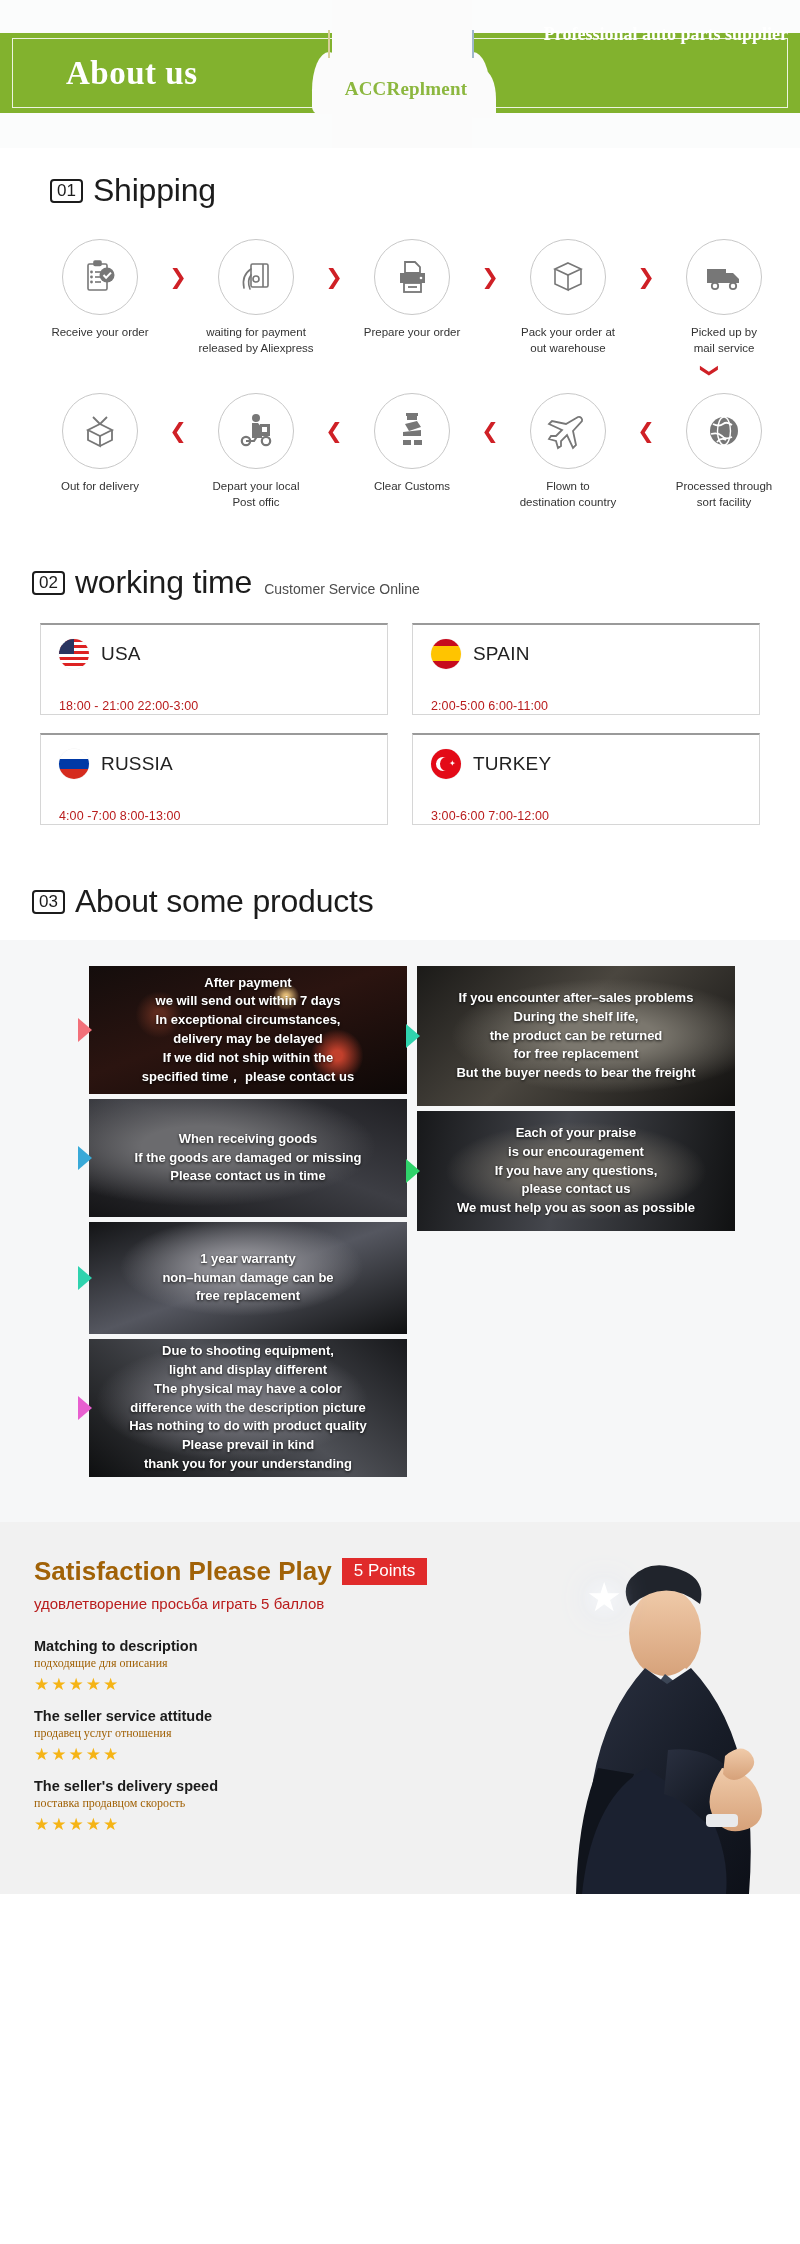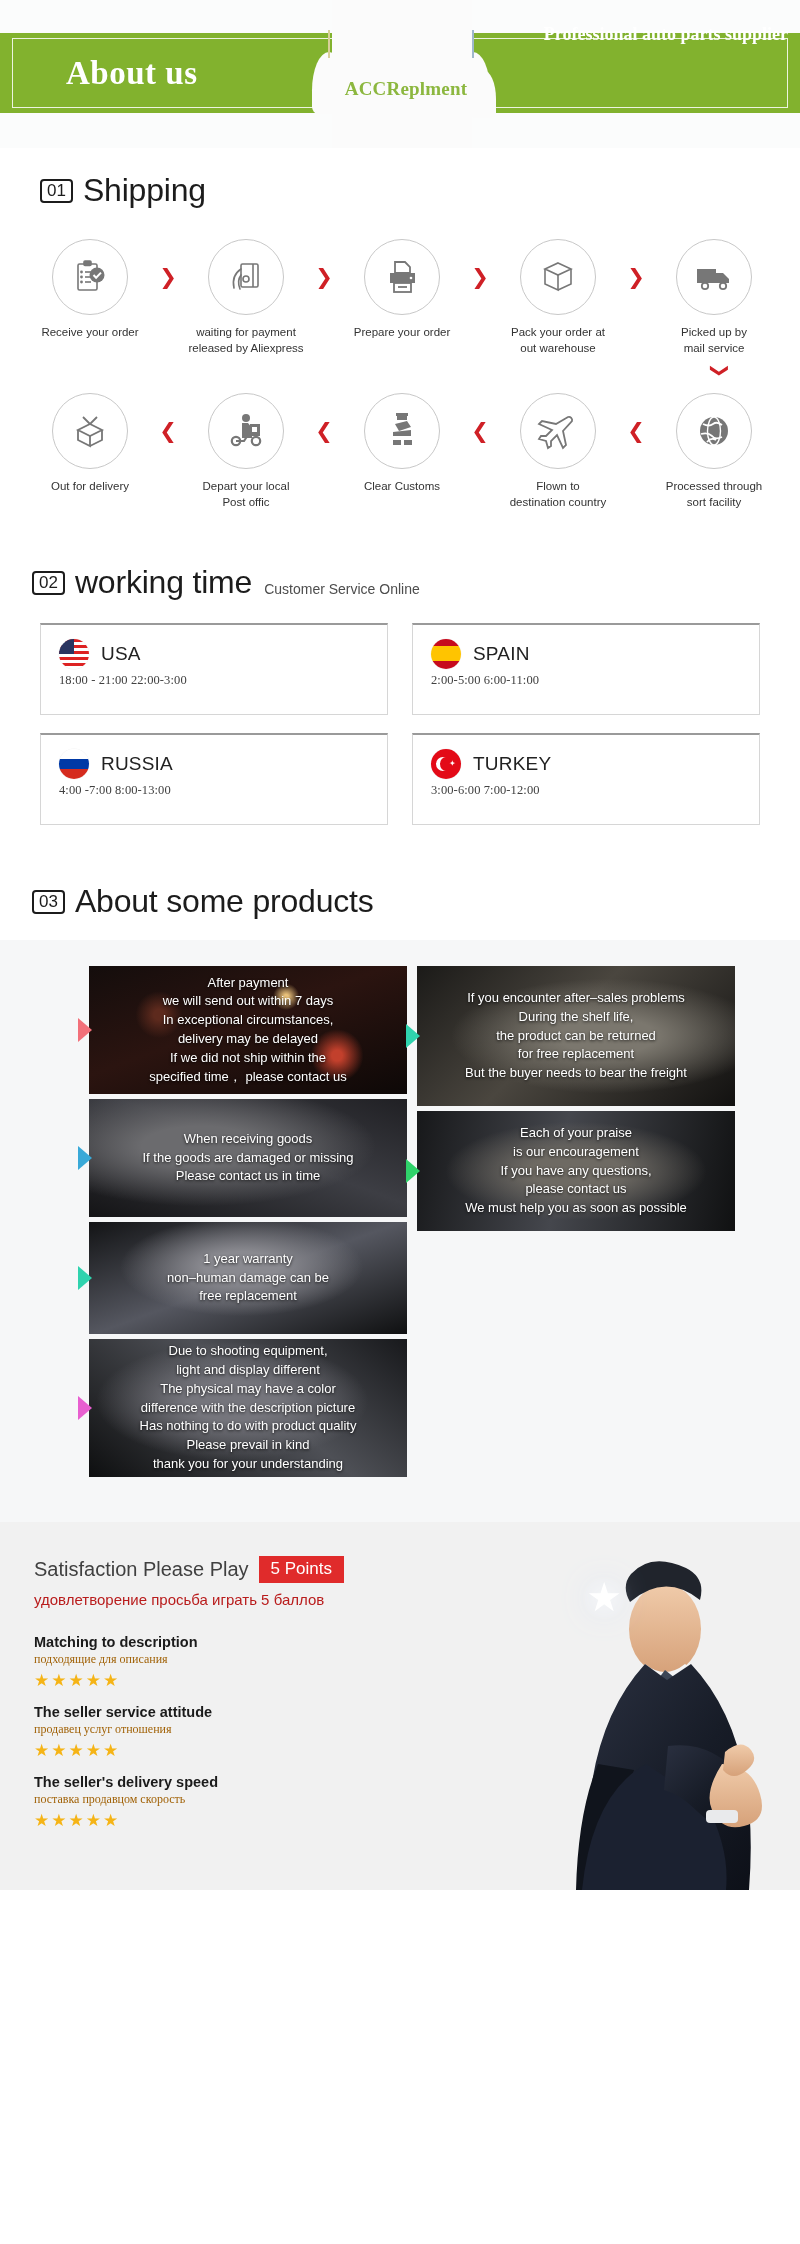--- a/index.html
+++ b/index.html
@@ -114,21 +114,21 @@
     padding: 1px 5px 2px;
     line-height: 1;
     color: #1c1c1c;
     margin-right: 10px;
     font-family: "Liberation Sans", sans-serif;
   }
   .sec-title { font-size: 32px; color: #1c1c1c; font-weight: 400; letter-spacing: -.2px;}
   .sec-sub { font-size: 14px; color: #4d4d4d; margin-left: 12px; align-self: flex-end; margin-bottom: 4px; }
 
   
-  .shipping { padding: 24px 8px 0; }
+  .shipping { padding: 24px 18px 0; }
   .ship-row {
     display: flex;
     align-items: flex-start;
     padding: 0 18px;
     margin-top: 30px;
   }
   .ship-step {
     width: 128px;
     text-align: center;
     flex: 0 0 128px;
@@ -197,33 +197,33 @@
   .flag-tur .moon {
     position:absolute; left:5px; top:8px; width:14px; height:14px; border-radius:50%;
     background:#fff;
   }
   .flag-tur .moon2 {
     position:absolute; left:9px; top:8px; width:12px; height:14px; border-radius:50%;
     background:#e30a17;
   }
   .flag-tur .star { position:absolute; left:18px; top:11px; color:#fff; font-size:8px; line-height:1; }
   .wt-name { font-size: 19px; color: #222; letter-spacing: .2px; }
-  .wt-hours { font-size: 12.5px; color: #404040; margin-top: 4px; letter-spacing: .1px; font-family: Liberation Serif, serif; }
+  .wt-hours { font-size: 12.5px; color: #b91c1c; margin-top: 30px; letter-spacing: .1px; }
 
   
   .faq { padding-top: 58px; }
   .faq-body {
     background: #f6f7f8;
     margin-top: 20px;
     padding: 26px 0 40px;
     display: flex;
     gap: 34px;
     justify-content: center;
   }
-  .faq-col { width: 294px; }
+  .faq-col { width: 294px; font-weight: bold; }
   .faq-item { position: relative; margin-bottom: 5px; }
   .faq-img {
     width: 318px;
     position: relative;
     display: flex;
     align-items: center;
     justify-content: center;
     text-align: center;
     overflow: hidden;
   }
@@ -282,21 +282,21 @@
 
   
   .feedback {
     position: relative;
     background: #f1f1f1;
     padding: 34px 0 46px 34px;
     overflow: hidden;
     min-height: 336px;
   }
   .fb-head { display: flex; align-items: center; gap: 10px; }
-  .fb-title { font-size: 20px; color: #404040; font-weight: 400; }
+  .fb-title { font-size: 26px; color: #a16207; font-weight: 700; }
   .fb-badge {
     background: #e02b2b;
     color: #fff;
     font-size: 17px;
     padding: 3px 12px 4px;
     font-weight: 400;
   }
   .fb-sub { font-size: 15px; color: #b91c1c; margin-top: 8px; }
   .fb-list { margin-top: 26px; }
   .fb-row { margin-bottom: 14px; }

